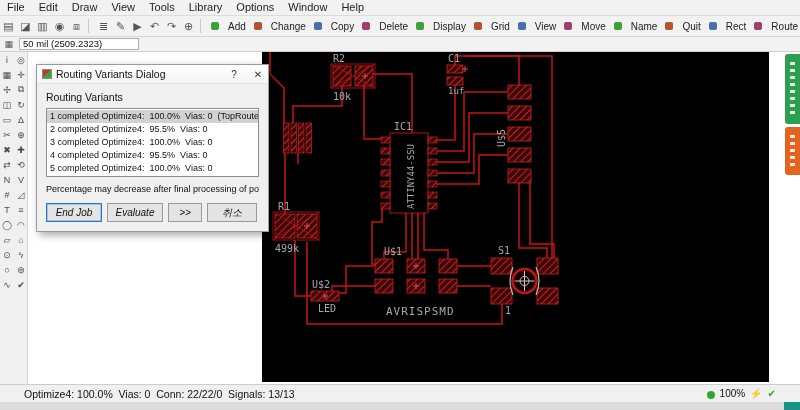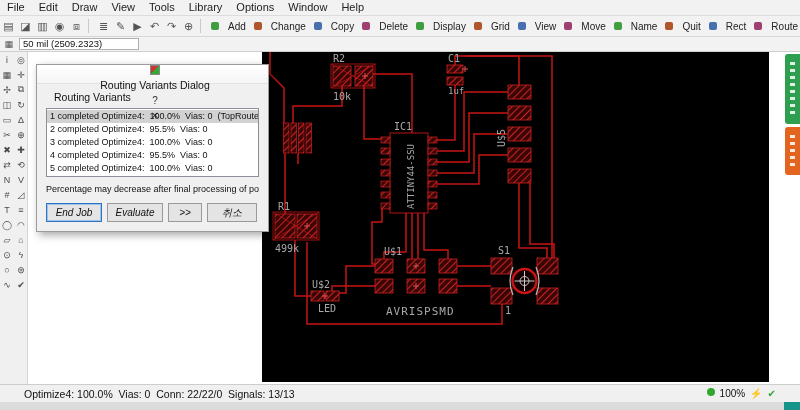--- a/index.html
+++ b/index.html
@@ -42,44 +42,44 @@
 
   .sidetab { position:absolute; right:0; width:15px; border-radius:3px 0 0 3px; z-index:6; }
   .sidetab.green { top:54px; height:70px; background:#2e9e4f; }
   .sidetab.orange { top:127px; height:48px; background:#e2641e; }
   .sidetab::after { content:""; position:absolute; left:5px; top:8px; bottom:8px; width:5px;
                     background:repeating-linear-gradient(#fff 0 3px, transparent 3px 7px); opacity:.85; }
 
   .dialog { position:absolute; left:36px; top:64px; width:233px; background:#f0f0f0;
             border:1px solid #9b9b9b; box-shadow:3px 3px 8px rgba(0,0,0,.35); z-index:10; }
   .dlg-title { height:19px; background:linear-gradient(#ffffff,#f5f5f5); display:flex; align-items:center;
-               padding-left:5px; gap:4px; border-bottom:1px solid #e2e2e2;flex-direction:column; }
+               padding-left:5px; gap:4px; border-bottom:1px solid #e2e2e2; }
   .dlg-ico { width:10px; height:10px; background:linear-gradient(135deg,#c33 0 50%,#3a3 50% 100%);
              border:1px solid #888; flex:0 0 auto; }
   .dlg-title-text { flex:1; font-size:10.5px; color:#111; }
   .dlg-x { width:20px; height:18px; display:flex; align-items:center; justify-content:center;
            font-size:10px; color:#333; }
   .dlg-body { padding:7px 9px 9px; }
-  .dlg-label { font-size:10.5px; color:#111; margin-bottom:5px;margin-left:8px; }
+  .dlg-label { font-size:10.5px; color:#111; margin-bottom:5px; }
   .listbox { background:#fff; border:1px solid #8a8f98; padding:1px 0; margin-bottom:7px; }
   .lb-row { height:13px; line-height:13px; font-size:9px; padding-left:3px; white-space:pre;
             color:#111; overflow:hidden; }
   .lb-row.sel { background:#d2d2d2; }
   .dlg-note { font-size:9px; color:#111; margin-bottom:9px; white-space:nowrap; overflow:hidden; }
   .dlg-btns { display:flex; gap:5px; }
   .btn { height:19px; background:#e4e4e4; border:1px solid #9a9a9a; font-size:10px; display:flex;
          align-items:center; justify-content:center; color:#111;font-style:italic; }
   .btn.default { border:1px solid #2f74c0; box-shadow:inset 0 0 0 1px #9cc3ea; }
   .b1 { width:56px; } .b2 { width:56px;text-align:center; } .b3 { width:34px; } .b4 { width:50px; }
 
   .statusbar { position:absolute; left:0; right:0; top:384px; height:18px; background:#f0f0f0;
                border-top:1px solid #cdcdcd; display:flex; align-items:center; padding:0 24px;
                font-size:10.5px; color:#111; z-index:5; }
   .sb-text { flex:1; white-space:pre; overflow:hidden; }
-  .sb-right { display:flex; align-items:flex-start; gap:5px; font-size:10px; }
+  .sb-right { display:flex; align-items:flex-end; gap:5px; font-size:10px; }
   .sb-dot { width:8px; height:8px; border-radius:50%; background:#2ea82e; }
   .sb-bolt { color:#e09c00; }
   .sb-check { color:#2ea82e; }
   .bottomstrip { position:absolute; left:0; right:0; top:402px; height:8px; background:#dcdcdc; z-index:5; }
   .corner { position:absolute; right:0; top:0; width:16px; height:8px; background:#17948a; }
 
   text { font-family:"DejaVu Sans Mono",monospace; fill:#a8a8a8; }
 </style>
 </head>
 <body>

